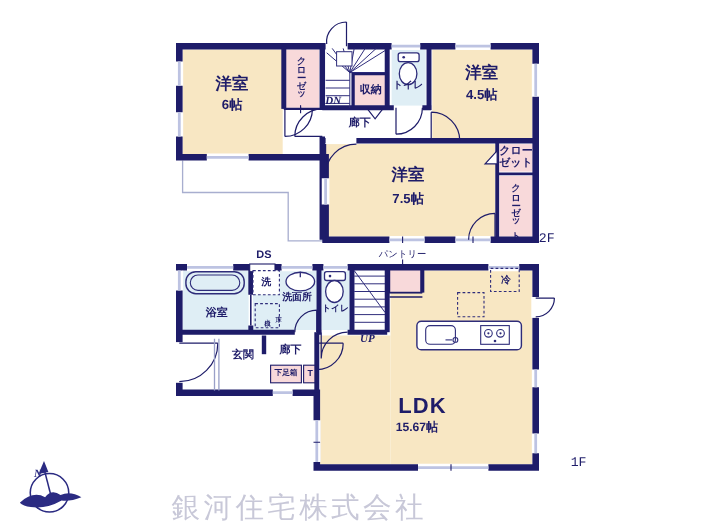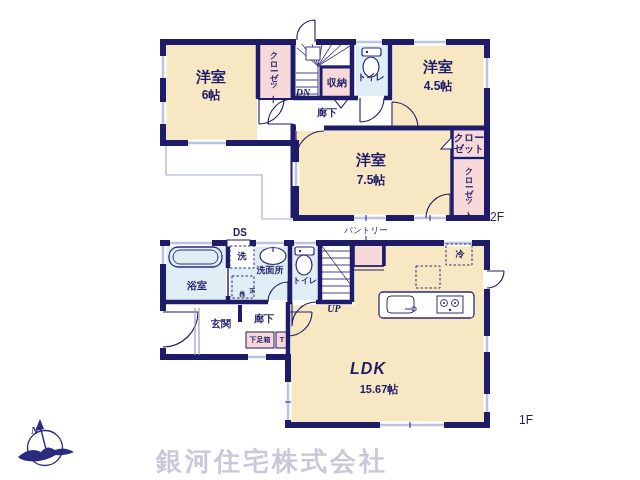--- a/index.html
+++ b/index.html
@@ -3,23 +3,23 @@
 <meta charset="utf-8">
 <style>
   html,body{margin:0;padding:0;background:#ffffff;}
   #canvas{position:relative;width:640px;height:480px;background:#ffffff;overflow:hidden;
           font-family:"Liberation Sans",sans-serif;}
   svg{position:absolute;left:0;top:0;}
   .lbl{position:absolute;transform:translate(-50%,-50%);color:#1e1c69;
        font-weight:700;white-space:nowrap;text-align:center;line-height:1.1;}
   .vert{writing-mode:vertical-rl;text-orientation:upright;letter-spacing:1px;}
   .ital{font-family:"Liberation Serif",serif;font-style:italic;}
-  .flab{font-family:Liberation Sans, sans-serif;font-weight:400;}
+  .flab{font-family:Liberation Mono, monospace;font-weight:400;}
   .company{position:absolute;left:156px;top:444px;transform:none;color:#c8c8d8;
-           font-size:26px;font-weight:700;letter-spacing:3px;white-space:nowrap;}
+           font-size:26px;font-weight:400;letter-spacing:3px;white-space:nowrap;}
 </style>
 </head>
 <body>
 
 <div id="canvas">
 
 <svg width="640" height="480" viewBox="0 0 640 480">
 
   <path d="M166,146 V175 H262 V219 H296" fill="none" stroke="#a8aecf" stroke-width="1.2"></path>
 
@@ -213,19 +213,19 @@
 <div class="lbl" style="left:270px;top:271px;font-size:9px;">洗面所</div>
 <div class="lbl vert" style="left:242px;top:287px;font-size:6px;font-weight:400;">点検口</div>
 <div class="lbl vert" style="left:252px;top:283px;font-size:6px;font-weight:400;">床下</div>
 <div class="lbl" style="left:305px;top:281px;font-size:8px;">トイレ</div>
 <div class="lbl ital" style="left:334px;top:308px;font-size:10px;">UP</div>
 <div class="lbl" style="left:221px;top:323px;font-size:10px;">玄関</div>
 <div class="lbl" style="left:264px;top:318px;font-size:10px;">廊下</div>
 <div class="lbl" style="left:260px;top:340px;font-size:7px;">下足箱</div>
 <div class="lbl" style="left:282px;top:340px;font-size:8px;">T</div>
 <div class="lbl" style="left:460px;top:255px;font-size:9px;">冷</div>
-<div class="lbl" style="left:368px;top:369px;font-size:16px;letter-spacing:1px;font-style:italic;">LDK</div>
+<div class="lbl" style="left:384px;top:369px;font-size:20px;letter-spacing:1px;">LDK</div>
 <div class="lbl" style="left:379px;top:389px;font-size:11px;">15.67帖</div>
 <div class="lbl flab" style="left:497px;top:421px;font-size:12px;margin-left:29px;">1F</div>
 
 <div class="company">銀河住宅株式会社</div>
 
 </div>
 
 </body></html>

